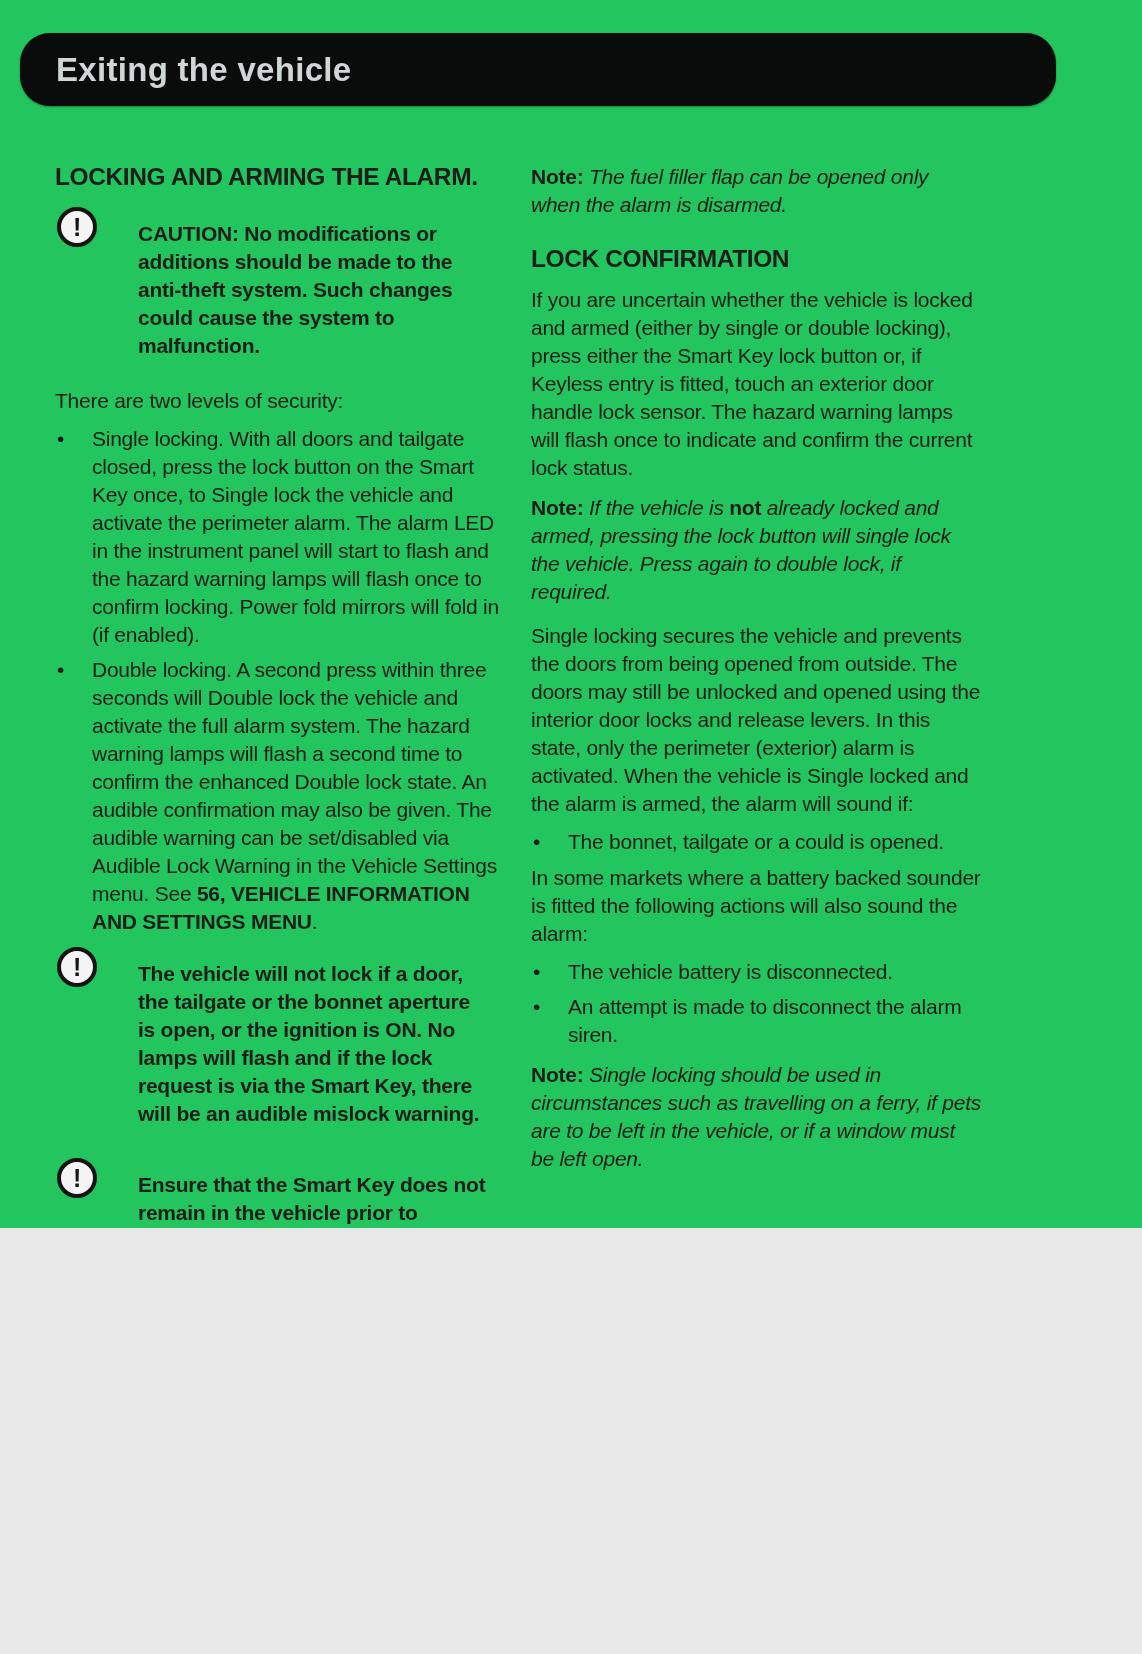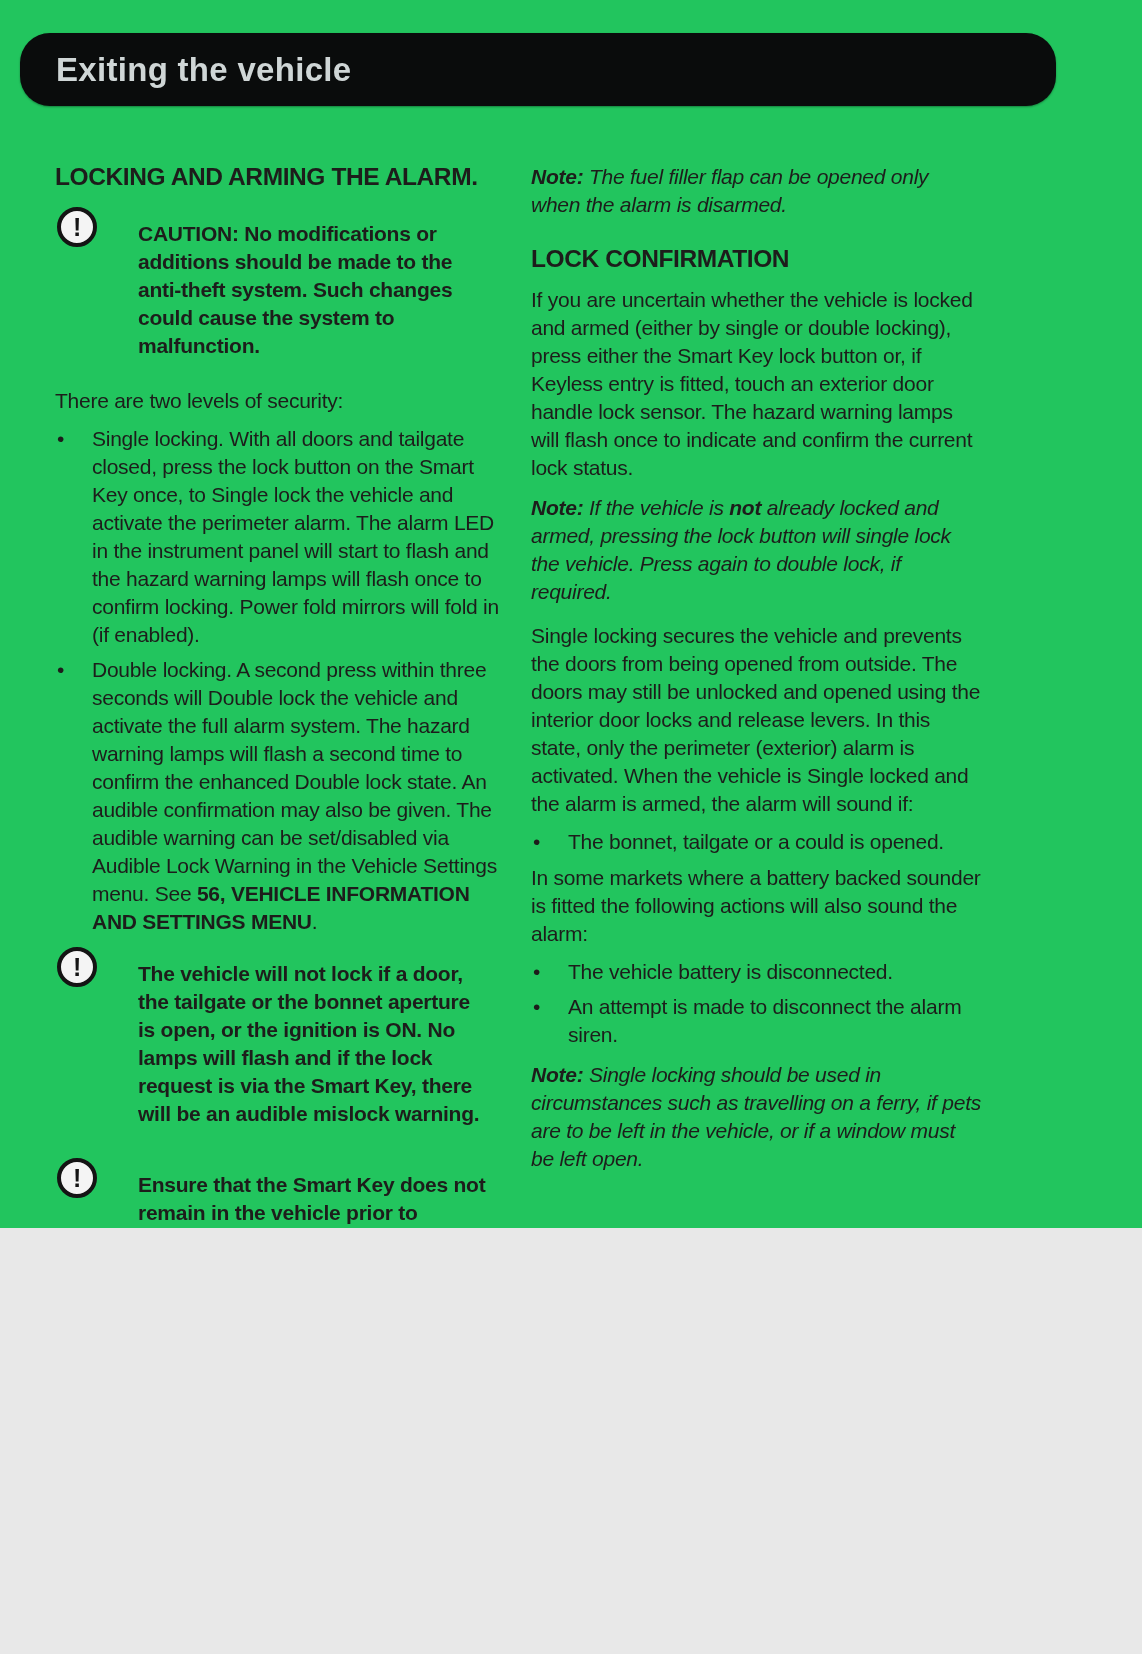--- a/index.html
+++ b/index.html
@@ -64,21 +64,21 @@
     line-height: 28px;
     font-weight: bold;
     letter-spacing: -0.4px;
     margin: 26px 0 13px 0;
   }
   .para { margin: 0 0 10px 0; }
   .note { margin: 12px 0 16px 0; }
 
   .b  { font-weight: bold; }
   .i  { font-style: italic; }
-  .bi { font-weight: bold; font-style: italic; }
+  .bi { font-weight: bold; }
 
   
   .caution { display: grid; grid-template-columns: 67px 1fr; margin: 2px 0 11px 0; }
   .cicon {
     width: 40px; height: 40px;
     margin: 3px 0 0 2px;
     border: 4.5px solid #141414;
     border-radius: 50%;
     box-sizing: border-box;
     display: flex; align-items: center; justify-content: center;

